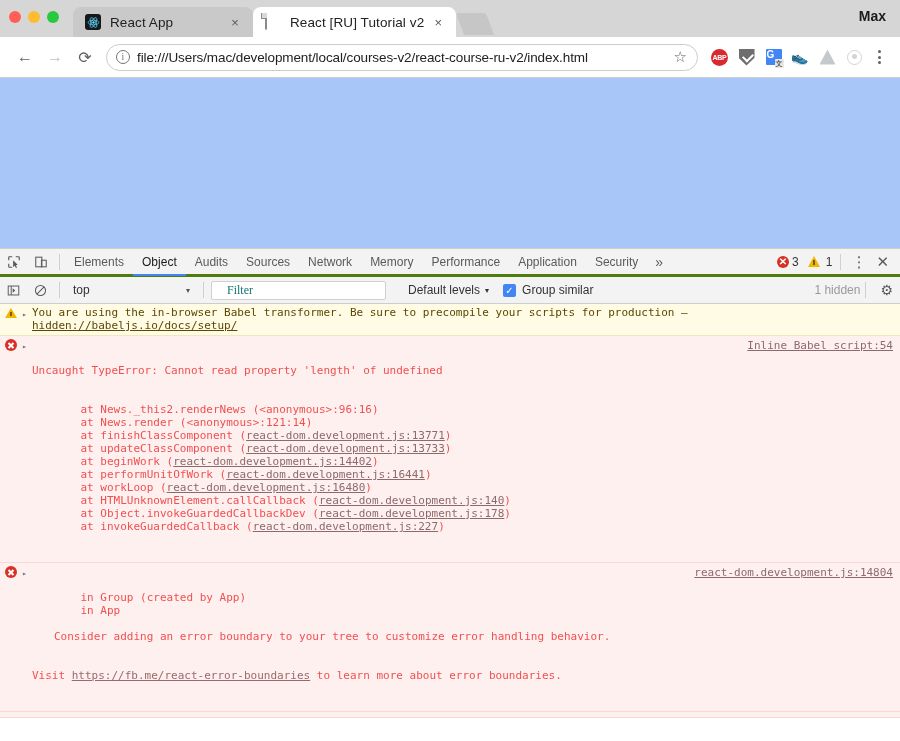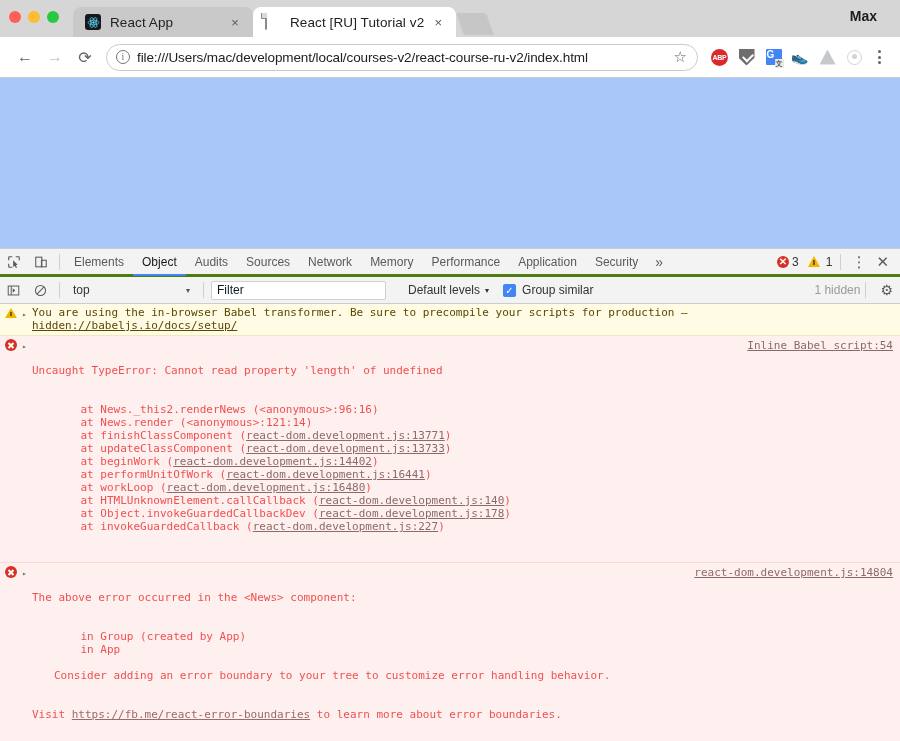--- a/index.html
+++ b/index.html
@@ -77,21 +77,21 @@
     display: flex; align-items: center; justify-content: center;
     line-height: 1;
   }
   .newtab {
     width: 30px; height: 22px; margin-left: 4px; margin-bottom: 2px;
     background: #c6c6c6;
     transform: skewX(20deg);
     border-top-left-radius: 3px; border-top-right-radius: 3px;
   }
   .winlabel {
-    position: absolute; right: 23px; top: 8px;
+    position: absolute; right: 14px; top: 8px;
     font-size: 14px; color: #1b1b1b; font-weight: bold;
   }
 
   
   .toolbar {
     height: 41px; background: #fff;
     border-bottom: 1px solid #cfcfcf;
     display: flex; align-items: center;
     padding: 0 10px; gap: 0;
     flex: 0 0 auto;
@@ -202,22 +202,22 @@
     height: 27px; background: #f3f3f3; border-bottom: 1px solid #cdcdcd;
     display: flex; align-items: center; flex: 0 0 auto; font-size: 12px; color: #444;
   }
   .ctx-select {
     width: 133px; height: 19px; display: flex; align-items: center;
     padding-left: 8px; font-size: 12px; color: #333; position: relative;
   }
   .ctx-select .caret { margin-left: auto; margin-right: 8px; font-size: 8px; color: #555; }
   .filter-input {
     width: 175px; height: 19px; background: #fff; border: 1px solid #d0d0d0;
-    border-radius: 2px; padding: 0 5px; font-size: 12px; color: #0f172a;
-    display: flex; align-items: center; margin-left: 2px;
+    border-radius: 2px; padding: 0 15px; font-size: 12px; color: #0f766e;
+    display: flex; align-items: center; margin-left: 2px; font-family: Liberation Serif, serif;
   }
   .levels { display: flex; align-items: center; margin-left: 22px; font-size: 12px; color: #333; }
   .levels .caret { margin-left: 5px; font-size: 8px; }
   .grp { display: flex; align-items: center; margin-left: 14px; font-size: 12px; color: #333; }
   .chk {
     width: 13px; height: 13px; background: #4285f4; border-radius: 2px;
     margin-right: 6px; color: #fff; font-size: 10px; line-height: 13px; text-align: center;
   }
   .hidden-count { margin-left: auto; font-size: 12px; color: #9a9a9a; }
   .gear { padding: 0 7px 0 9px; font-size: 14px; color: #5a5a5a; }
@@ -464,21 +464,20 @@
         </span>
         <span class="msg-src">Inline Babel script:54</span>
       </div>
 
       <div class="msg err">
         <span class="msg-ico">
             <span class="err-ico"></span>
           </span>
         <span class="msg-arrow">▸</span>
         <span class="msg-body">
-          <div>The above error occurred in the &lt;News&gt; component:</div>
           <div class="stack"><div><span>    in Group (created by App)</span></div><div><span>    in App</span></div><div class="blankline"></div><div><span>Consider adding an error boundary to your tree to customize error handling behavior.</span></div></div>
           <div><span>Visit </span><span class="err-link">https://fb.me/react-error-boundaries</span><span> to learn more about error boundaries.</span></div>
         </span>
         <span class="msg-src">react-dom.development.js:14804</span>
       </div>
 
       <div class="msg err">
         
         
         

